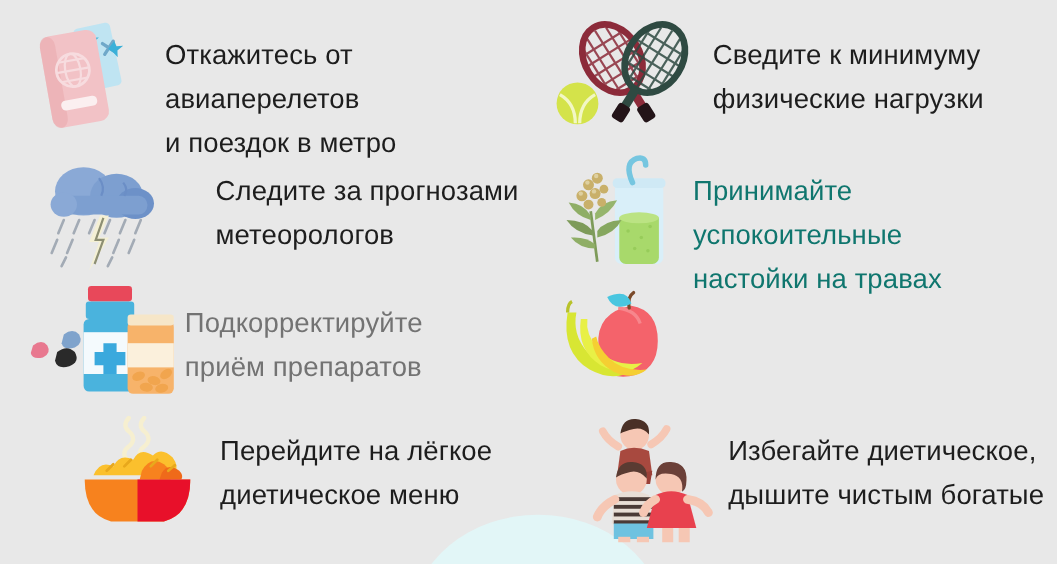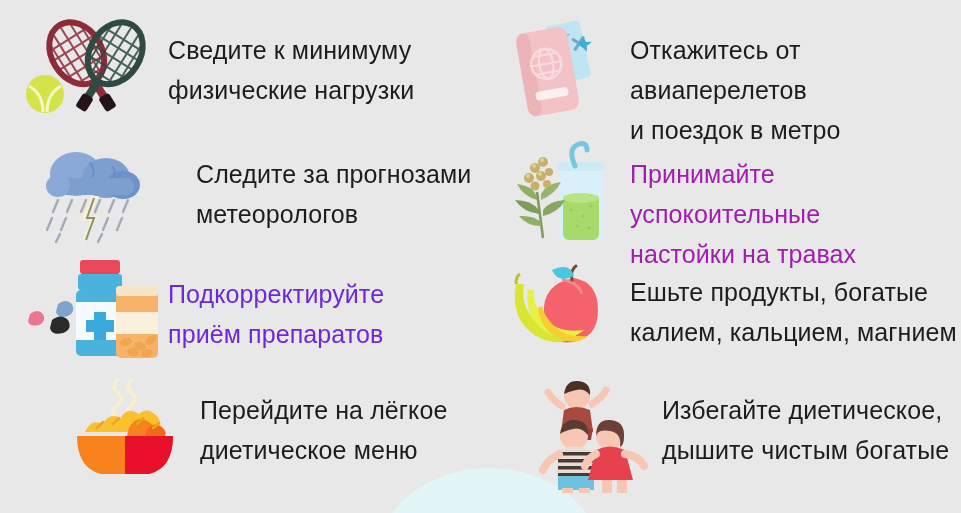--- a/index.html
+++ b/index.html
@@ -82,20 +82,46 @@
   .tip-icon svg { display: block; }
 </style>
 </head>
 <body style="background: rgb(232, 232, 232);">
 
 <div id="infographic" style="background: rgb(232, 232, 232);">
 
   <div class="bottom-arc" style="background: rgb(226, 246, 247);"></div>
 
   <div class="tips-grid">
+
+    <div class="tip tip-r1 col-right">
+      <div class="tip-icon">
+        <svg width="110" height="112" viewBox="0 0 110 112">
+          <g transform="rotate(-12 58 52)">
+            <rect x="48" y="12" width="34" height="58" rx="4" fill="#bfe4f2"></rect>
+            <path d="M52 22 l12 12 M64 22 l-12 12" stroke="#6fa8c9" stroke-width="3" stroke-linecap="round"></path>
+            <path d="M72 30 l10 10 M82 30 l-10 10" stroke="#6fa8c9" stroke-width="3" stroke-linecap="round"></path>
+            <path d="M56 24 l7 -6 1 5 6 1 -6 3 -1 6 -3 -5z" fill="#3ab0d8"></path>
+            <path d="M76 36 l7 -6 1 5 6 1 -6 3 -1 6 -3 -5z" fill="#3ab0d8"></path>
+          </g>
+          <g transform="rotate(-10 40 62)">
+            <rect x="16" y="18" width="52" height="84" rx="9" fill="#f2c2c6"></rect>
+            <rect x="16" y="18" width="14" height="84" rx="9" fill="#e9a9ad" opacity="0.55"></rect>
+            <circle cx="42" cy="52" r="15" fill="none" stroke="#f7dcdf" stroke-width="2.5"></circle>
+            <ellipse cx="42" cy="52" rx="7" ry="15" fill="none" stroke="#f7dcdf" stroke-width="2"></ellipse>
+            <line x1="27" y1="52" x2="57" y2="52" stroke="#f7dcdf" stroke-width="2"></line>
+            <line x1="30" y1="43" x2="54" y2="43" stroke="#f7dcdf" stroke-width="2"></line>
+            <line x1="30" y1="61" x2="54" y2="61" stroke="#f7dcdf" stroke-width="2"></line>
+            <rect x="26" y="78" width="33" height="9" rx="4" fill="#fbeff0"></rect>
+          </g>
+        </svg>
+      </div>
+      <div class="tip-text" style="color: rgb(29, 29, 29);"><span>Откажитесь от авиаперелетов</span>
+<span>и поездок в метро</span></div>
+    </div>
 
     <div class="tip tip-r1 col-left">
       <div class="tip-icon">
         <svg width="140" height="110" viewBox="0 0 140 110">
           <g transform="rotate(-32 58 48)">
             <ellipse cx="58" cy="40" rx="25" ry="33" fill="none" stroke="#8c2b3a" stroke-width="6"></ellipse>
             <g stroke="#8c2b3a" stroke-width="2" opacity="0.85">
               <line x1="40" y1="20" x2="40" y2="62"></line>
                 <line x1="48" y1="13" x2="48" y2="68"></line>
               <line x1="58" y1="10" x2="58" y2="71"></line>
@@ -129,46 +155,20 @@
           </g>
           <circle cx="22" cy="82" r="19" fill="#d4e34a"></circle>
           <path d="M6 74 q14 8 14 26" fill="none" stroke="#f2f7c4" stroke-width="3"></path>
           <path d="M38 74 q-14 8 -14 26" fill="none" stroke="#f2f7c4" stroke-width="3"></path>
         </svg>
       </div>
       <div class="tip-text" style="color: rgb(29, 29, 29);"><span>Сведите к минимуму</span>
 <span>физические нагрузки</span></div>
     </div>
 
-    <div class="tip tip-r1 col-right">
-      <div class="tip-icon">
-        <svg width="110" height="112" viewBox="0 0 110 112">
-          <g transform="rotate(-12 58 52)">
-            <rect x="48" y="12" width="34" height="58" rx="4" fill="#bfe4f2"></rect>
-            <path d="M52 22 l12 12 M64 22 l-12 12" stroke="#6fa8c9" stroke-width="3" stroke-linecap="round"></path>
-            <path d="M72 30 l10 10 M82 30 l-10 10" stroke="#6fa8c9" stroke-width="3" stroke-linecap="round"></path>
-            <path d="M56 24 l7 -6 1 5 6 1 -6 3 -1 6 -3 -5z" fill="#3ab0d8"></path>
-            <path d="M76 36 l7 -6 1 5 6 1 -6 3 -1 6 -3 -5z" fill="#3ab0d8"></path>
-          </g>
-          <g transform="rotate(-10 40 62)">
-            <rect x="16" y="18" width="52" height="84" rx="9" fill="#f2c2c6"></rect>
-            <rect x="16" y="18" width="14" height="84" rx="9" fill="#e9a9ad" opacity="0.55"></rect>
-            <circle cx="42" cy="52" r="15" fill="none" stroke="#f7dcdf" stroke-width="2.5"></circle>
-            <ellipse cx="42" cy="52" rx="7" ry="15" fill="none" stroke="#f7dcdf" stroke-width="2"></ellipse>
-            <line x1="27" y1="52" x2="57" y2="52" stroke="#f7dcdf" stroke-width="2"></line>
-            <line x1="30" y1="43" x2="54" y2="43" stroke="#f7dcdf" stroke-width="2"></line>
-            <line x1="30" y1="61" x2="54" y2="61" stroke="#f7dcdf" stroke-width="2"></line>
-            <rect x="26" y="78" width="33" height="9" rx="4" fill="#fbeff0"></rect>
-          </g>
-        </svg>
-      </div>
-      <div class="tip-text" style="color: rgb(29, 29, 29);"><span>Откажитесь от авиаперелетов</span>
-<span>и поездок в метро</span></div>
-    </div>
-
     <div class="tip tip-r2 col-left">
       <div class="tip-icon">
         <svg width="130" height="110" viewBox="0 0 130 110">
           <g>
             <ellipse cx="48" cy="36" rx="26" ry="22" fill="#8aa9d6"></ellipse>
             <ellipse cx="78" cy="40" rx="24" ry="20" fill="#7d9fd0"></ellipse>
             <ellipse cx="95" cy="47" rx="17" ry="14" fill="#6d91c8"></ellipse>
             <rect x="26" y="40" width="80" height="17" rx="8" fill="#7d9fd0"></rect>
             <ellipse cx="30" cy="48" rx="12" ry="11" fill="#8aa9d6"></ellipse>
             <path d="M62 24 q6 8 2 16" stroke="#6b8ec6" stroke-width="2" fill="none"></path>
@@ -232,21 +232,21 @@
             </g>
             <g fill="#ded0a0">
               <circle cx="33" cy="28" r="2"></circle>
                 <circle cx="41" cy="22" r="2"></circle>
               <circle cx="27" cy="38" r="2"></circle>
                 <circle cx="39" cy="36" r="2"></circle>
             </g>
           </g>
         </svg>
       </div>
-      <div class="tip-text" style="color: #a21caf;"><span>Принимайте успокоительные</span>
+      <div class="tip-text" style="color: #0f766e;"><span>Принимайте успокоительные</span>
 <span>настойки на травах</span></div>
     </div>
 
     <div class="tip tip-r3 col-left">
       <div class="tip-icon">
         <svg width="150" height="110" viewBox="0 0 150 110">
           <g>
             <rect x="62" y="4" width="40" height="14" rx="3" fill="#e8485a"></rect>
             <rect x="60" y="18" width="44" height="16" rx="3" fill="#4ab3dd"></rect>
             <rect x="58" y="34" width="48" height="66" rx="5" fill="#4ab3dd"></rect>
@@ -265,43 +265,41 @@
               <ellipse cx="129" cy="97" rx="6" ry="4" transform="rotate(-12 129 97)"></ellipse>
             </g>
           </g>
           <g>
             <path d="M40 48 q8 -6 14 0 q4 8 -4 12 q-10 3 -12 -4z" fill="#7fa3cc"></path>
             <path d="M34 64 q9 -7 16 0 q5 9 -5 13 q-11 3 -13 -5z" fill="#2a2a2a"></path>
             <path d="M12 58 q8 -6 13 0 q4 7 -4 11 q-10 2 -11 -4z" fill="#e8788f"></path>
           </g>
         </svg>
       </div>
-      <div class="tip-text" style="color: #6d28d9;"><span>Подкорректируйте</span>
+      <div class="tip-text" style="color: #737373;"><span>Подкорректируйте</span>
 <span>приём препаратов</span></div>
     </div>
 
     <div class="tip tip-r3 col-right">
       <div class="tip-icon">
         <svg width="115" height="100" viewBox="0 0 115 100">
           <g>
             <path d="M70 22 q24 4 24 32 q0 28 -26 32 q-26 4 -28 -28 q-2 -30 30 -36z" fill="#f4636b"></path>
             <path d="M58 24 q16 2 20 14" fill="none" stroke="#f7868c" stroke-width="3"></path>
             <path d="M68 24 q-2 -10 4 -14" stroke="#7a4a2a" stroke-width="3" fill="none" stroke-linecap="round"></path>
             <path d="M48 14 q18 -8 22 6 q-16 8 -22 -6z" fill="#49c6e0"></path>
           </g>
           <g>
             <path d="M12 28 q-6 36 20 52 q26 14 44 -4 q-30 6 -46 -12 q-14 -16 -10 -36z" fill="#d8e633"></path>
             <path d="M24 34 q-4 28 18 42 q22 12 38 -2 q-26 4 -40 -12 q-12 -14 -10 -28z" fill="#e8f046"></path>
             <path d="M34 52 q2 20 20 30 q18 8 30 -2 q-22 2 -34 -10 q-10 -10 -12 -20z" fill="#f5cf32"></path>
             <path d="M12 28 q0 -8 4 -10" stroke="#b8c22a" stroke-width="3" fill="none"></path>
           </g>
         </svg>
       </div>
-      <div class="tip-text" style="color: rgb(29, 29, 29);"><span>Ешьте продукты, богатые</span>
-<span>калием, кальцием, магнием</span></div>
     </div>
 
     <div class="tip tip-r4 col-left">
       <div class="tip-icon">
         <svg width="140" height="110" viewBox="0 0 140 110">
           <g stroke="#f6efd0" stroke-width="4" fill="none" stroke-linecap="round">
             <path d="M62 42 q-8 -8 0 -14 q8 -7 0 -14 q-6 -5 0 -12"></path>
             <path d="M76 42 q-8 -8 0 -14 q8 -7 0 -14 q-6 -5 0 -12"></path>
           </g>
           <g>

